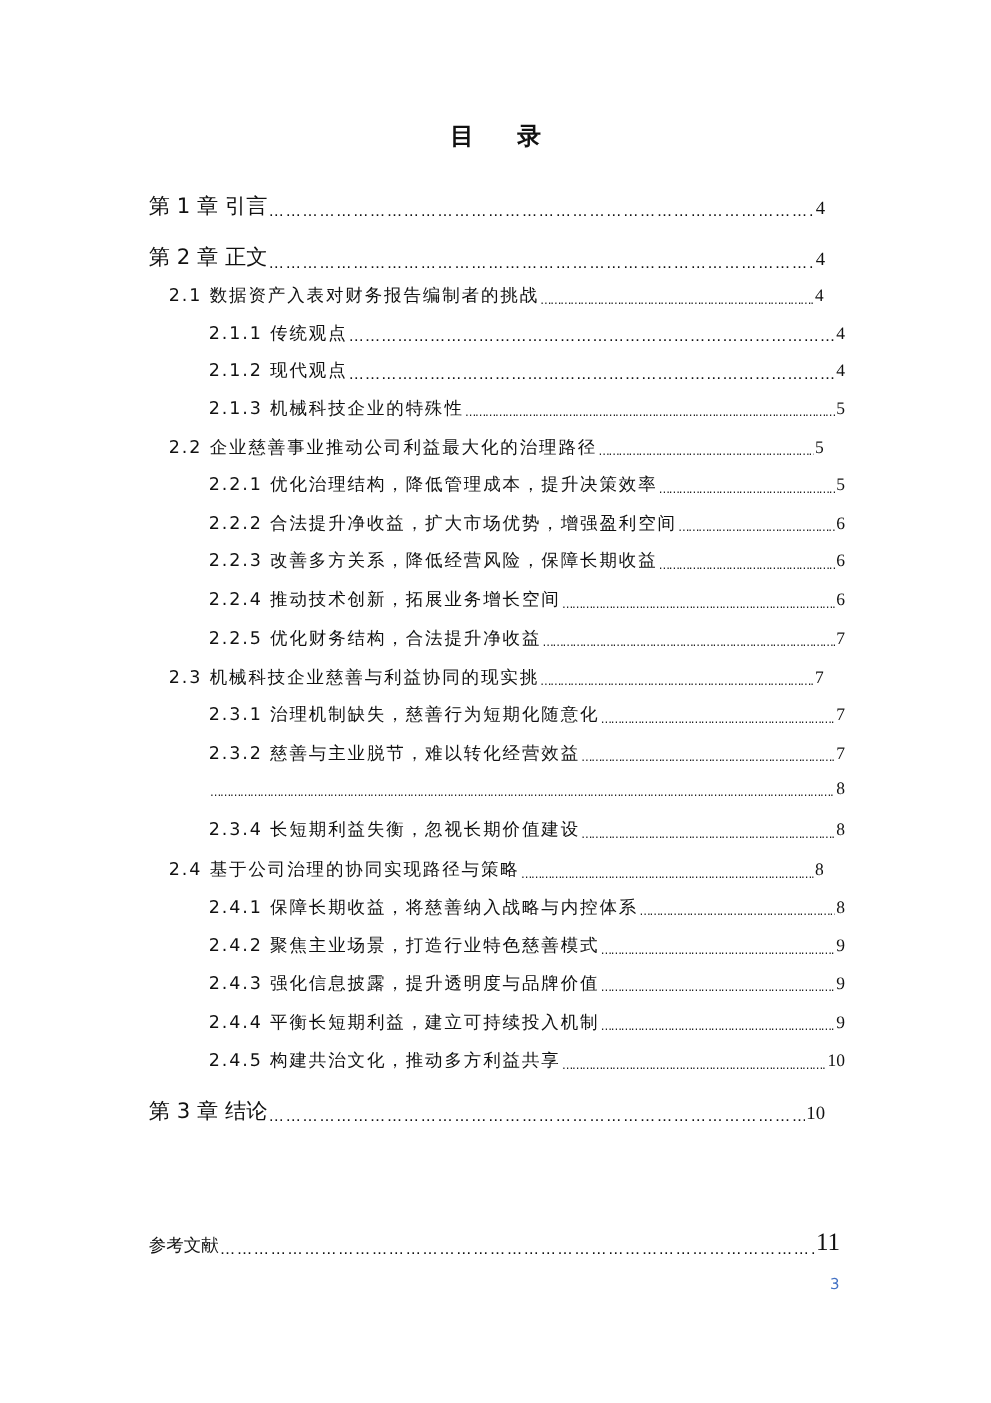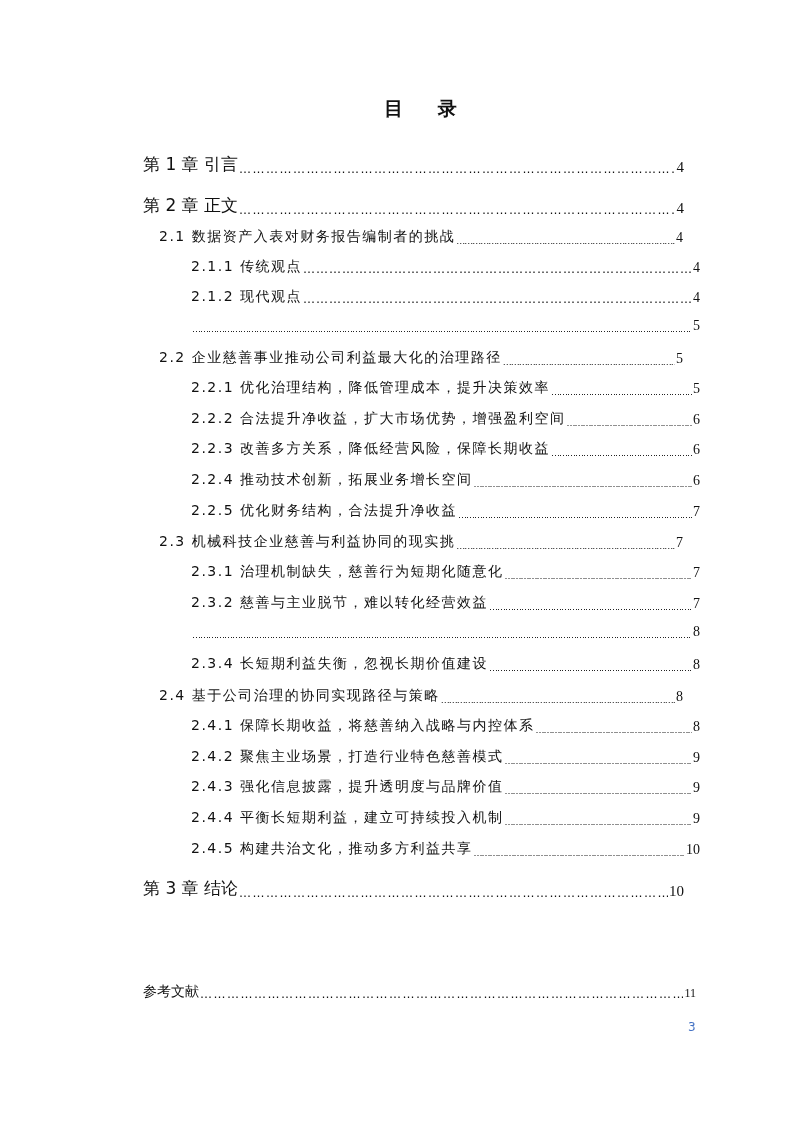--- a/index.html
+++ b/index.html
@@ -13,21 +13,20 @@
       position: relative;
       overflow: hidden;
       font-family: "DejaVu Serif", "Liberation Serif", serif;
       color: #111111;
     }
     .page {
       position: absolute;
       left: 0; top: 0;
       width: 757px;
       height: 1122px;
-      margin-left: 24px;
     }
     .toc-title {
       position: absolute;
       top: 96px;
       left: 0;
       width: 793px;
       text-align: center;
       font-family: "DejaVu Sans", "Liberation Sans", sans-serif;
       font-weight: bold;
       font-size: 19px;
@@ -108,21 +107,21 @@
     .refs {
       left: 119px;
       width: 553px;
       font-size: 14px;
       font-family: "DejaVu Sans", "Liberation Sans", sans-serif;
     }
     .refs .leader::before {
       font-size: 12px;
       letter-spacing: 1.5px;
     }
-    .refs .page-num { font-size: 12px; }
+    .refs .page-num { font-size: 20px; }
     .footer-page {
       position: absolute;
       top: 1020px;
       left: 664px;
       font-family: "DejaVu Sans", "Liberation Sans", sans-serif;
       font-size: 12px;
       color: #4472c4;
     }
   </style>
 </head>
@@ -153,20 +152,21 @@
     <span class="label">2.1.1 传统观点</span>
     <span class="leader"></span>
     <span class="page-num">4</span>
   </div>
   <div class="toc-row lvl3 dotted-sparse" style="top:288px">
     <span class="label">2.1.2 现代观点</span>
     <span class="leader"></span>
     <span class="page-num">4</span>
   </div>
   <div class="toc-row lvl3" style="top:318px">
+    <span class="label">2.1.3  机械科技企业的特殊性</span>
     <span class="leader"></span>
     <span class="page-num">5</span>
   </div>
 
   <div class="toc-row lvl2" style="top:349px">
     <span class="label">2.2  企业慈善事业推动公司利益最大化的治理路径</span>
     <span class="leader"></span>
     <span class="page-num">5</span>
   </div>
   <div class="toc-row lvl3" style="top:379px">

